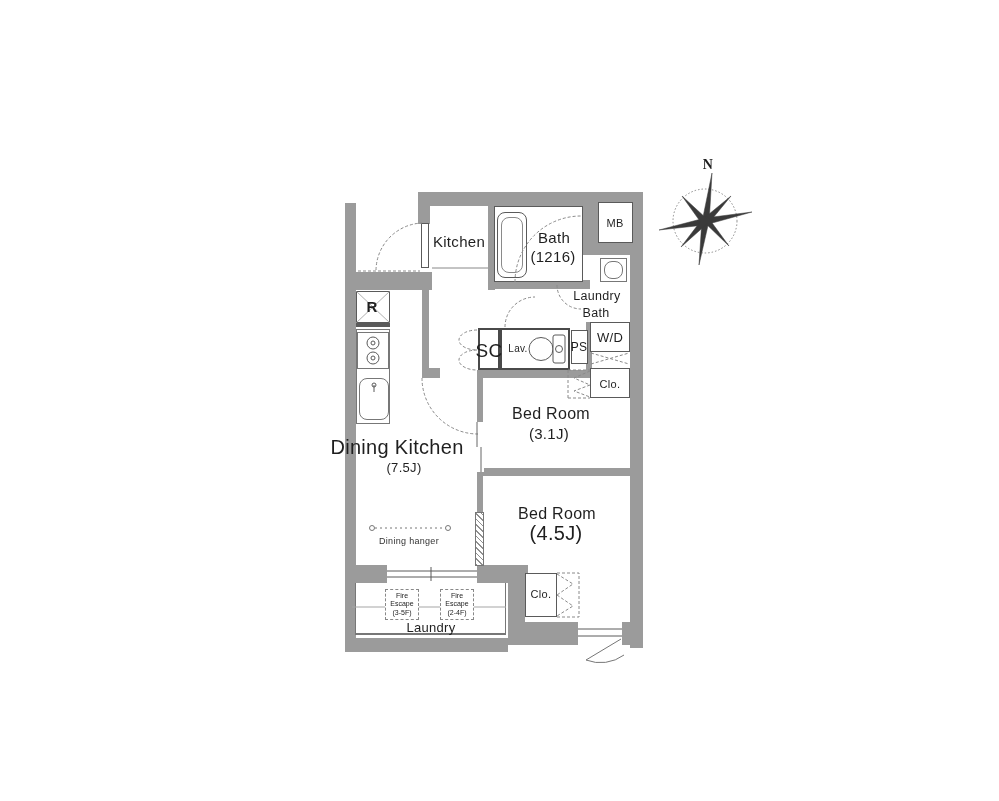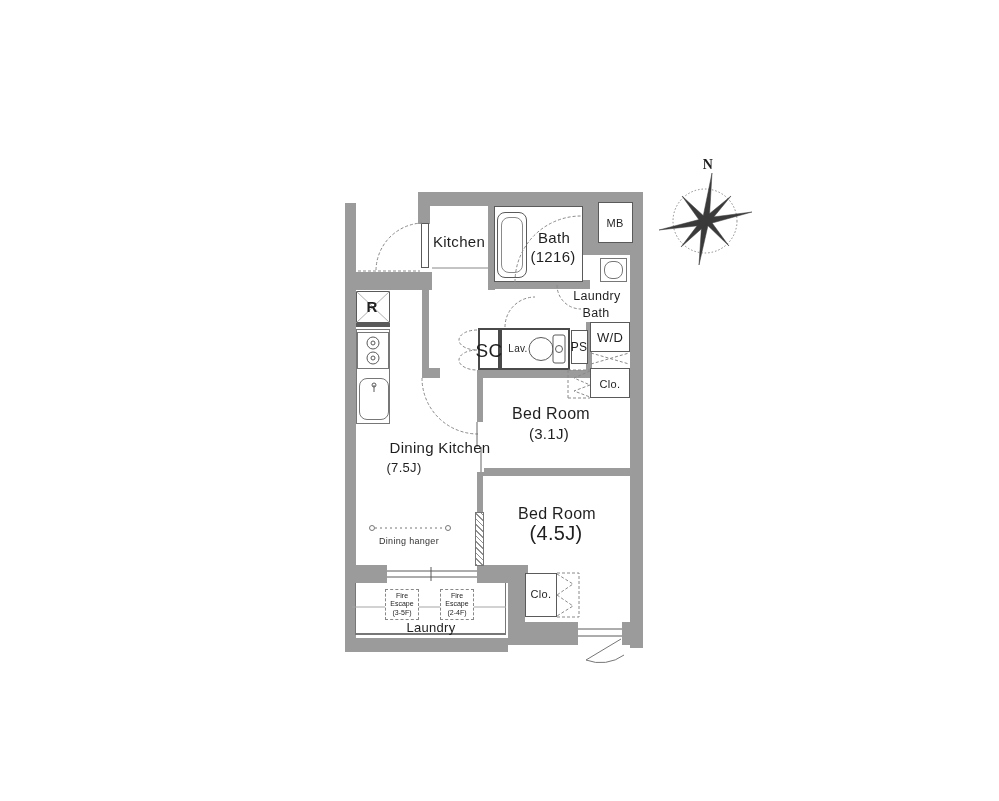--- a/index.html
+++ b/index.html
@@ -155,21 +155,21 @@
   <div class="lbl" style="left:596px;top:313px;font-size:12.5px">Bath</div>
   <div class="lbl" style="left:610px;top:337px;font-size:13px">W/D</div>
   <div class="lbl" style="left:489px;top:350px;font-size:19px">SC</div>
   <div class="lbl" style="left:518px;top:349px;font-size:10px">Lav.</div>
   <div class="lbl" style="left:579px;top:347px;font-size:12px">PS</div>
   <div class="lbl" style="left:610px;top:384px;font-size:11px">Clo.</div>
   <div class="lbl" style="left:551px;top:414px;font-size:16px">Bed Room</div>
   <div class="lbl" style="left:549px;top:433px;font-size:15px">(3.1J)</div>
   <div class="lbl" style="left:557px;top:514px;font-size:16px">Bed Room</div>
   <div class="lbl" style="left:556px;top:533px;font-size:20px">(4.5J)</div>
-  <div class="lbl" style="left:440px;top:447px;font-size:15px">Dining Kitchen</div>
+  <div class="lbl" style="left:397px;top:447px;font-size:20px">Dining Kitchen</div>
   <div class="lbl" style="left:404px;top:467px;font-size:13px">(7.5J)</div>
   <div class="lbl" style="left:372px;top:306px;font-size:15px;font-weight:600">R</div>
   <div class="lbl" style="left:541px;top:594px;font-size:11px">Clo.</div>
   <div class="lbl" style="left:409px;top:541px;font-size:9px;color:#333">Dining hanger</div>
   <div class="lbl" style="left:431px;top:627px;font-size:13px">Laundry</div>
   <div class="lbl" style="left:708px;top:165px;font-size:14px;font-weight:bold;font-family:'Liberation Serif',serif">N</div>
 
 </div>
 
 </body></html>

